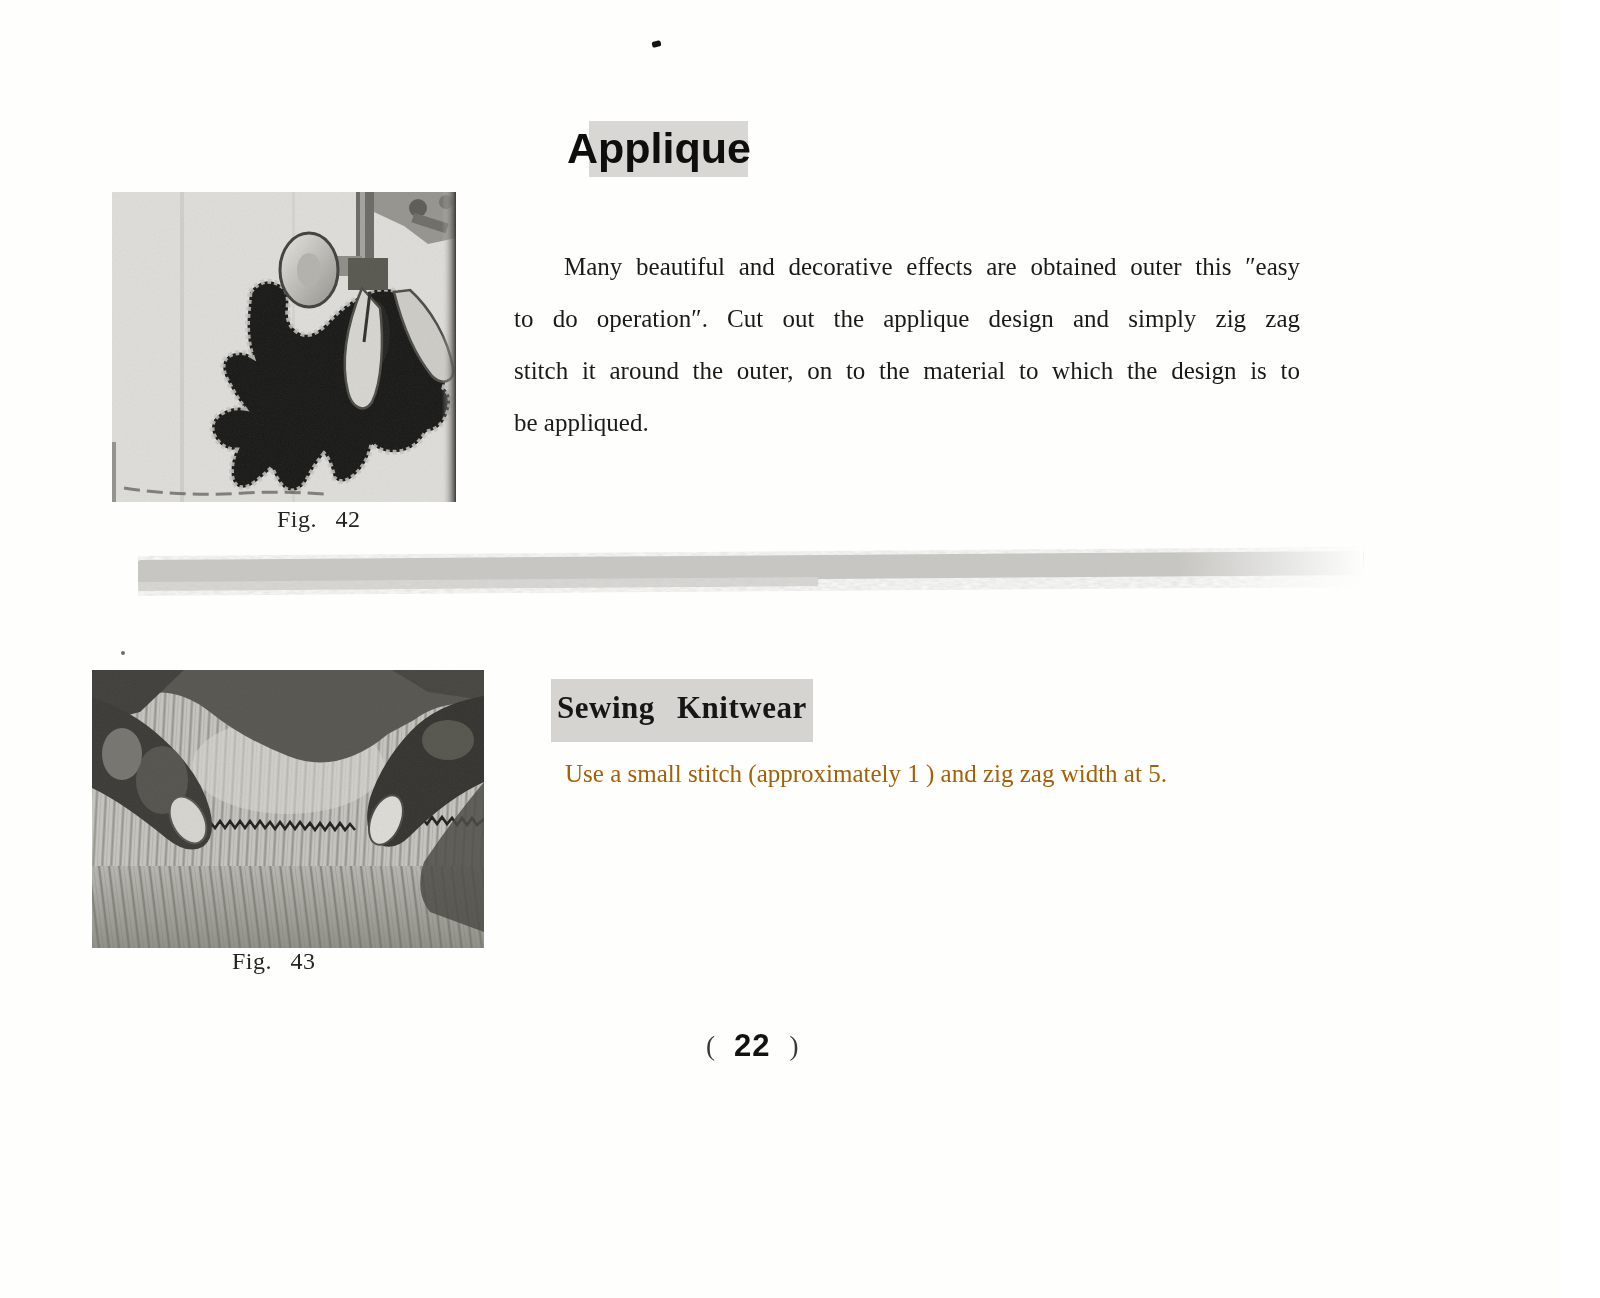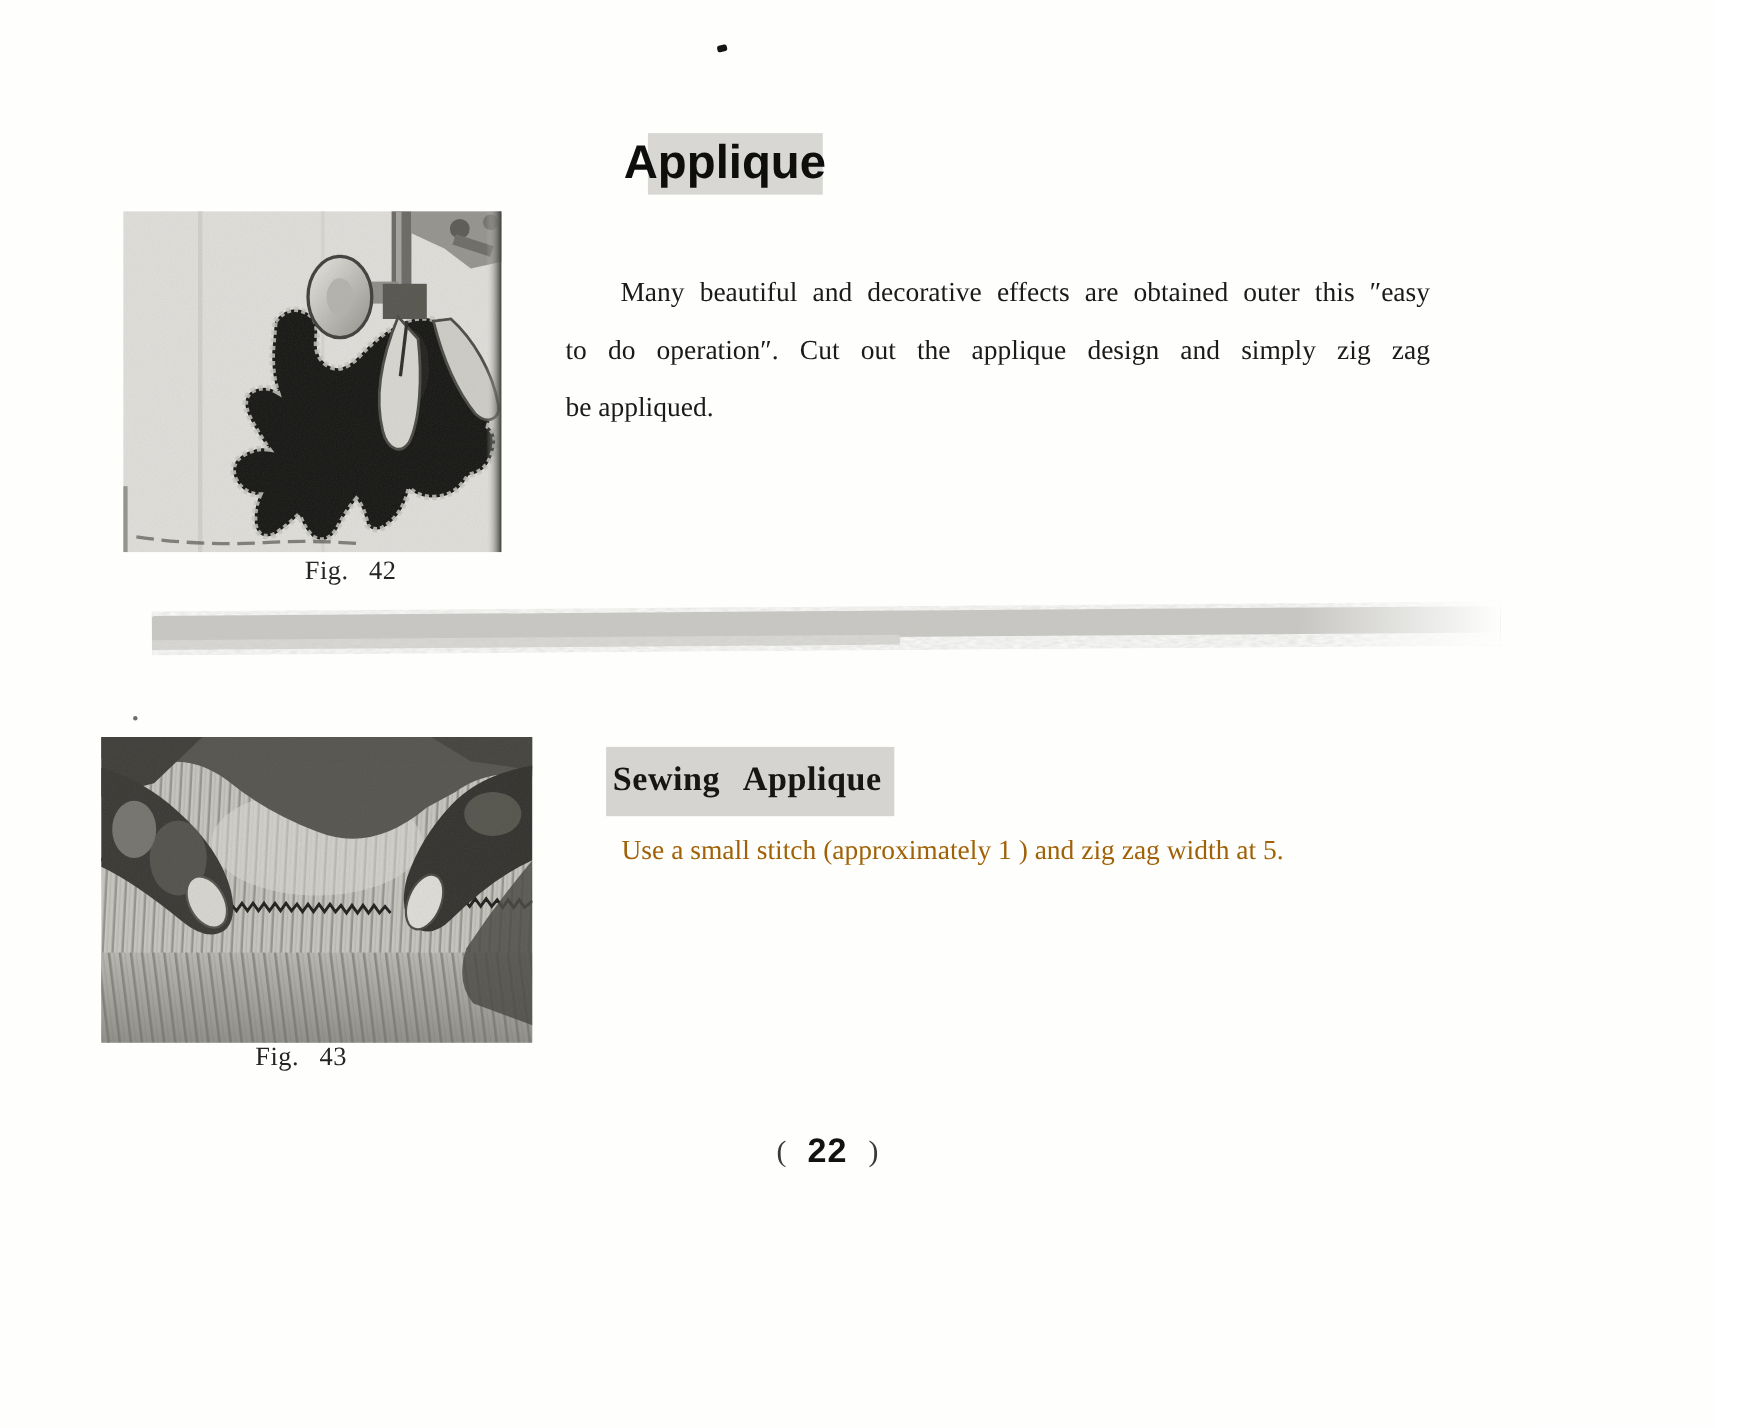--- a/index.html
+++ b/index.html
@@ -123,20 +123,21 @@
       <rect x="330" width="14" height="310" fill="url(#edge42)"></rect>
       <rect x="0" y="250" width="4" height="60" fill="#74736d" opacity="0.7"></rect>
       <rect width="344" height="310" filter="url(#f42grain)" opacity="0.3"></rect>
     </svg>
   </div>
   <div class="figcap cap42">Fig. 42</div>
 
   <div class="para">
     <div class="pline first">Many beautiful and decorative effects are obtained outer this ″easy</div>
     <div class="pline">to do operation″.  Cut out the applique design and simply zig zag</div>
+    <div class="pline">stitch it around the outer, on to the material to which the design is to</div>
     <div class="pline last">be appliqued.</div>
   </div>
 
   <div class="divider">
     <svg width="1226" height="40" viewBox="0 0 1226 40">
       <defs>
         <filter id="divnoise">
             <feTurbulence type="fractalNoise" baseFrequency="0.12 0.5" numOctaves="3"></feTurbulence>
           <feColorMatrix type="matrix" values="0 0 0 0 0.55  0 0 0 0 0.55  0 0 0 0 0.53  0 0 0 0.9 0"></feColorMatrix>
         </filter>
@@ -202,21 +203,21 @@
         <path d="M392,112 Q360,150 332,192 Q322,222 338,242 L392,262 Z" fill="#4a4944" opacity="0.85"></path>
         <ellipse cx="356" cy="70" rx="26" ry="20" fill="#737268" opacity="0.55"></ellipse>
         <ellipse cx="294" cy="150" rx="15" ry="26" fill="#e0dfd9" stroke="#4a4943" stroke-width="2" transform="rotate(22 294 150)"></ellipse>
       </g>
       <rect width="392" height="278" filter="url(#f43grain)" opacity="0.28"></rect>
     </svg>
   </div>
   <div class="figcap cap43">Fig. 43</div>
 
   <div class="hl-knitwear"></div>
-  <h2 class="sec2-title">Sewing Applique</h2>
+  <h2 class="sec2-title">Sewing Knitwear</h2>
   <div class="sec2-text">Use a small stitch (approximately 1 ) and zig zag width at 5.</div>
 
   <div class="pageno">
     <span class="paren">(</span>
     <span class="num">22</span>
     <span class="paren">)</span>
   </div>
 
 </div>
 

